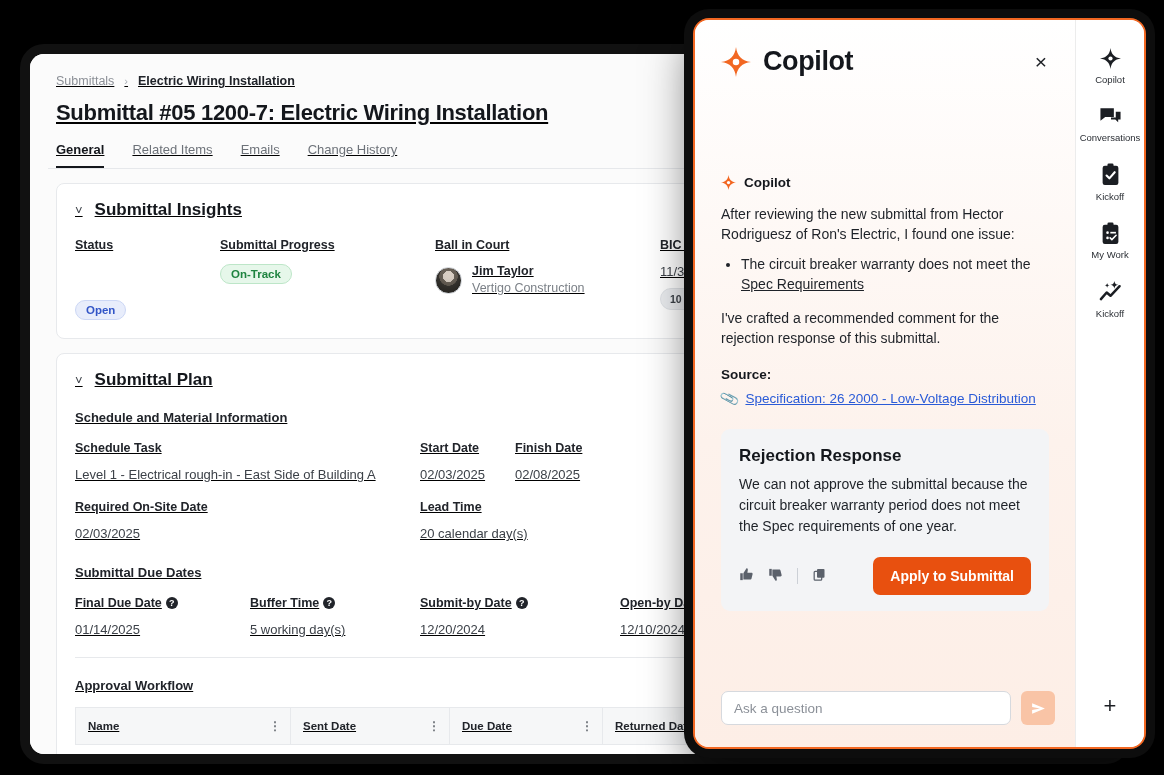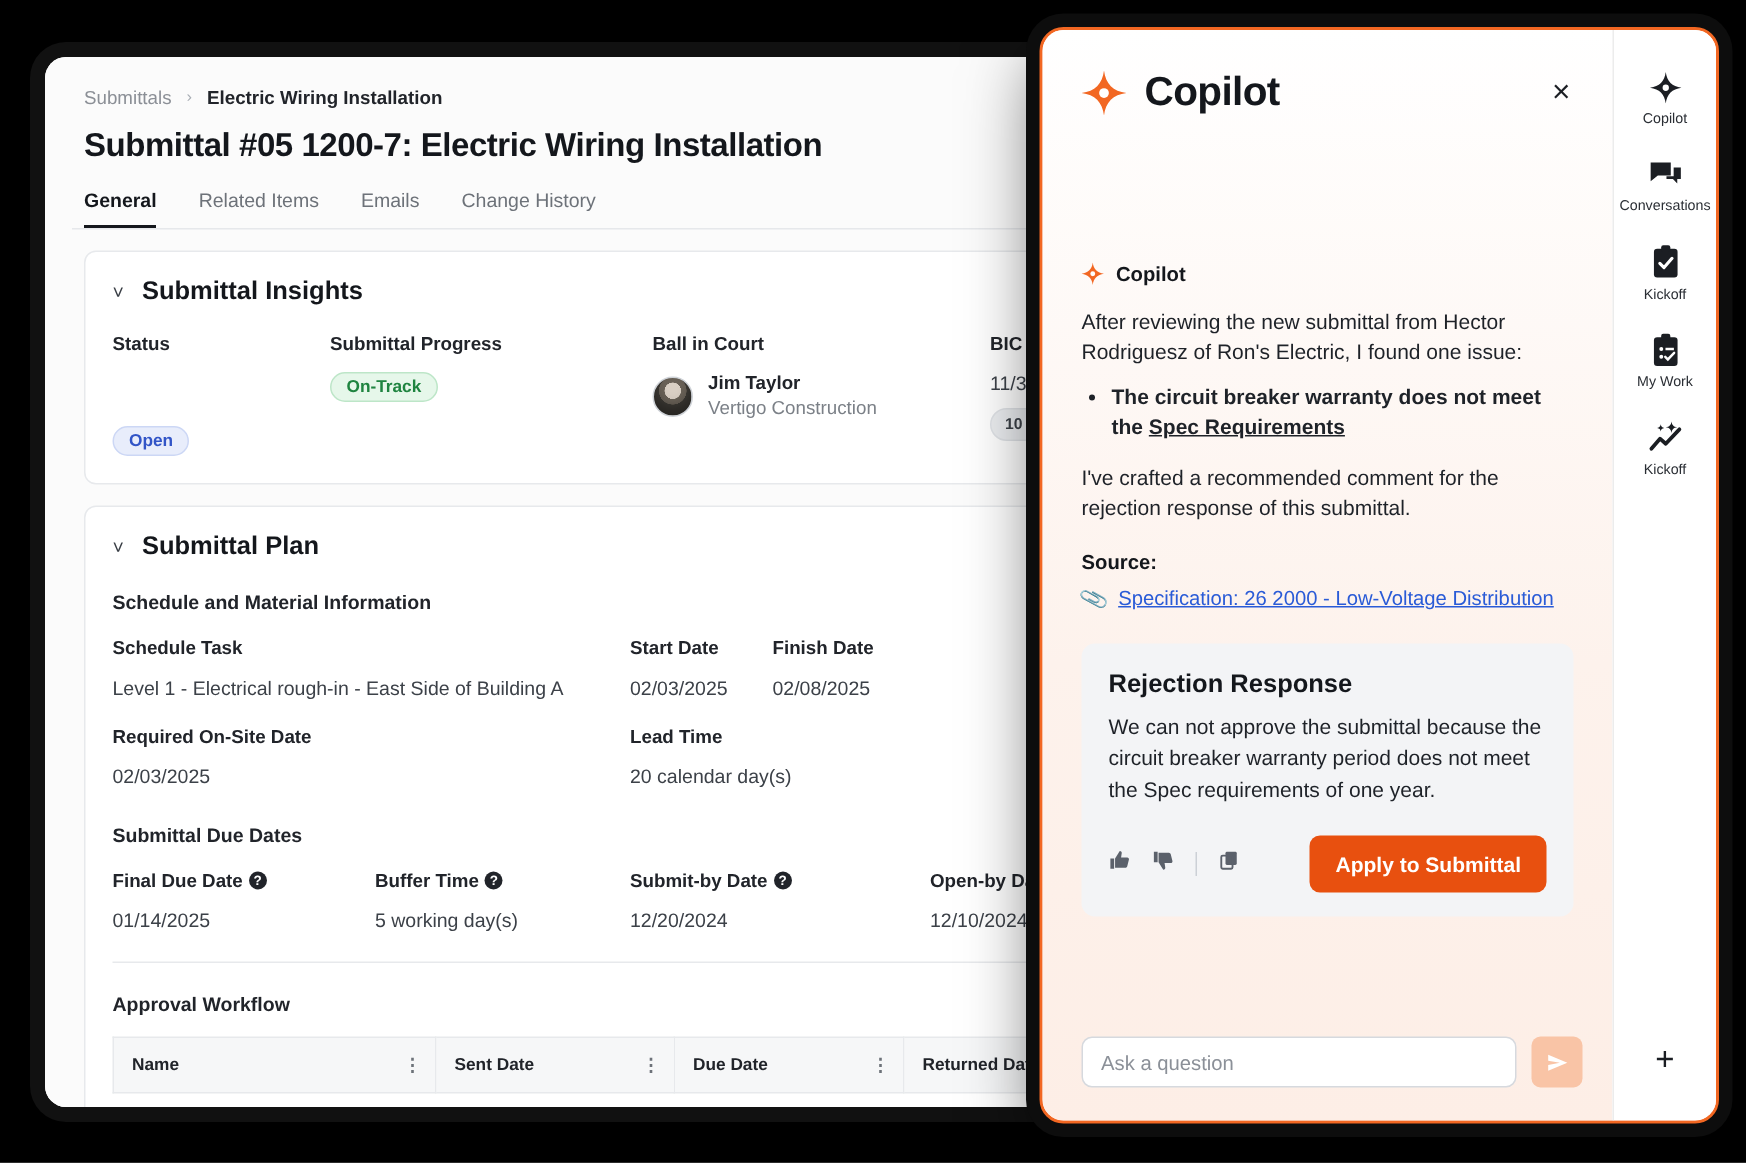--- a/index.html
+++ b/index.html
@@ -7,26 +7,27 @@
     width: 1164px; height: 775px;
     background: #000000;
     font-family: "Liberation Sans", sans-serif;
     overflow: hidden;
   }
   .stage { position: relative; width: 1164px; height: 775px; background: #000; }
 
   
   .app-window {
     position: absolute;
-    left: 30px; top: 38px;
+    left: 30px; top: 54px;
     width: 1090px; height: 700px;
     background: #ffffff;
     border-radius: 14px;
     overflow: hidden;
     box-shadow: 0 0 0 10px #111111, 0 18px 40px rgba(0,0,0,.55);
+    text-decoration: underline;
   }
   .app-scroll { position: relative; width: 100%; height: 100%; background:#fbfbfb; }
 
   
   .breadcrumb {
     display: flex; align-items: center; gap: 10px;
     padding: 20px 0 0 8px;
     font-size: 12.5px;
   }
   .crumb-muted { color: #8b8f96; }
@@ -148,21 +149,21 @@
     font-size: 21px; color:#1b1e23; cursor:pointer; line-height:1;
     font-family:"Liberation Sans", sans-serif; padding: 2px 6px;
   }
 
   .cp-body { flex:1; padding: 0 26px; overflow:hidden; position:relative; }
   .msg-head { display:flex; align-items:center; gap:8px; margin-top: 98px; }
   .spark-sm { width:15px; height:15px; flex:none; }
   .msg-who { font-size:13.5px; font-weight:bold; color:#14171c; }
 
   .msg-p { font-size:14px; color:#1e2228; line-height:1.45; margin-top:14px; }
-  .msg-ul { margin: 9px 0 0 20px; font-weight: bold; }
+  .msg-ul { margin: 9px 0 0 20px; }
   .msg-ul li { font-size:14px; color:#1e2228; line-height:1.45; }
   .inline-link { color:#1e2228; text-decoration: underline; }
 
   .src-label { font-size:13.5px; font-weight:bold; color:#14171c; margin-top:18px; }
   .src-row { display:flex; align-items:center; gap:7px; margin-top:9px; }
   .clip-icon { color:#4a5160; font-size:14px; transform: rotate(-20deg); flex:none; }
   .src-link { font-size:13.5px; color:#2a5bd7; text-decoration:underline; }
 
   .resp-card {
     margin-top: 22px;

